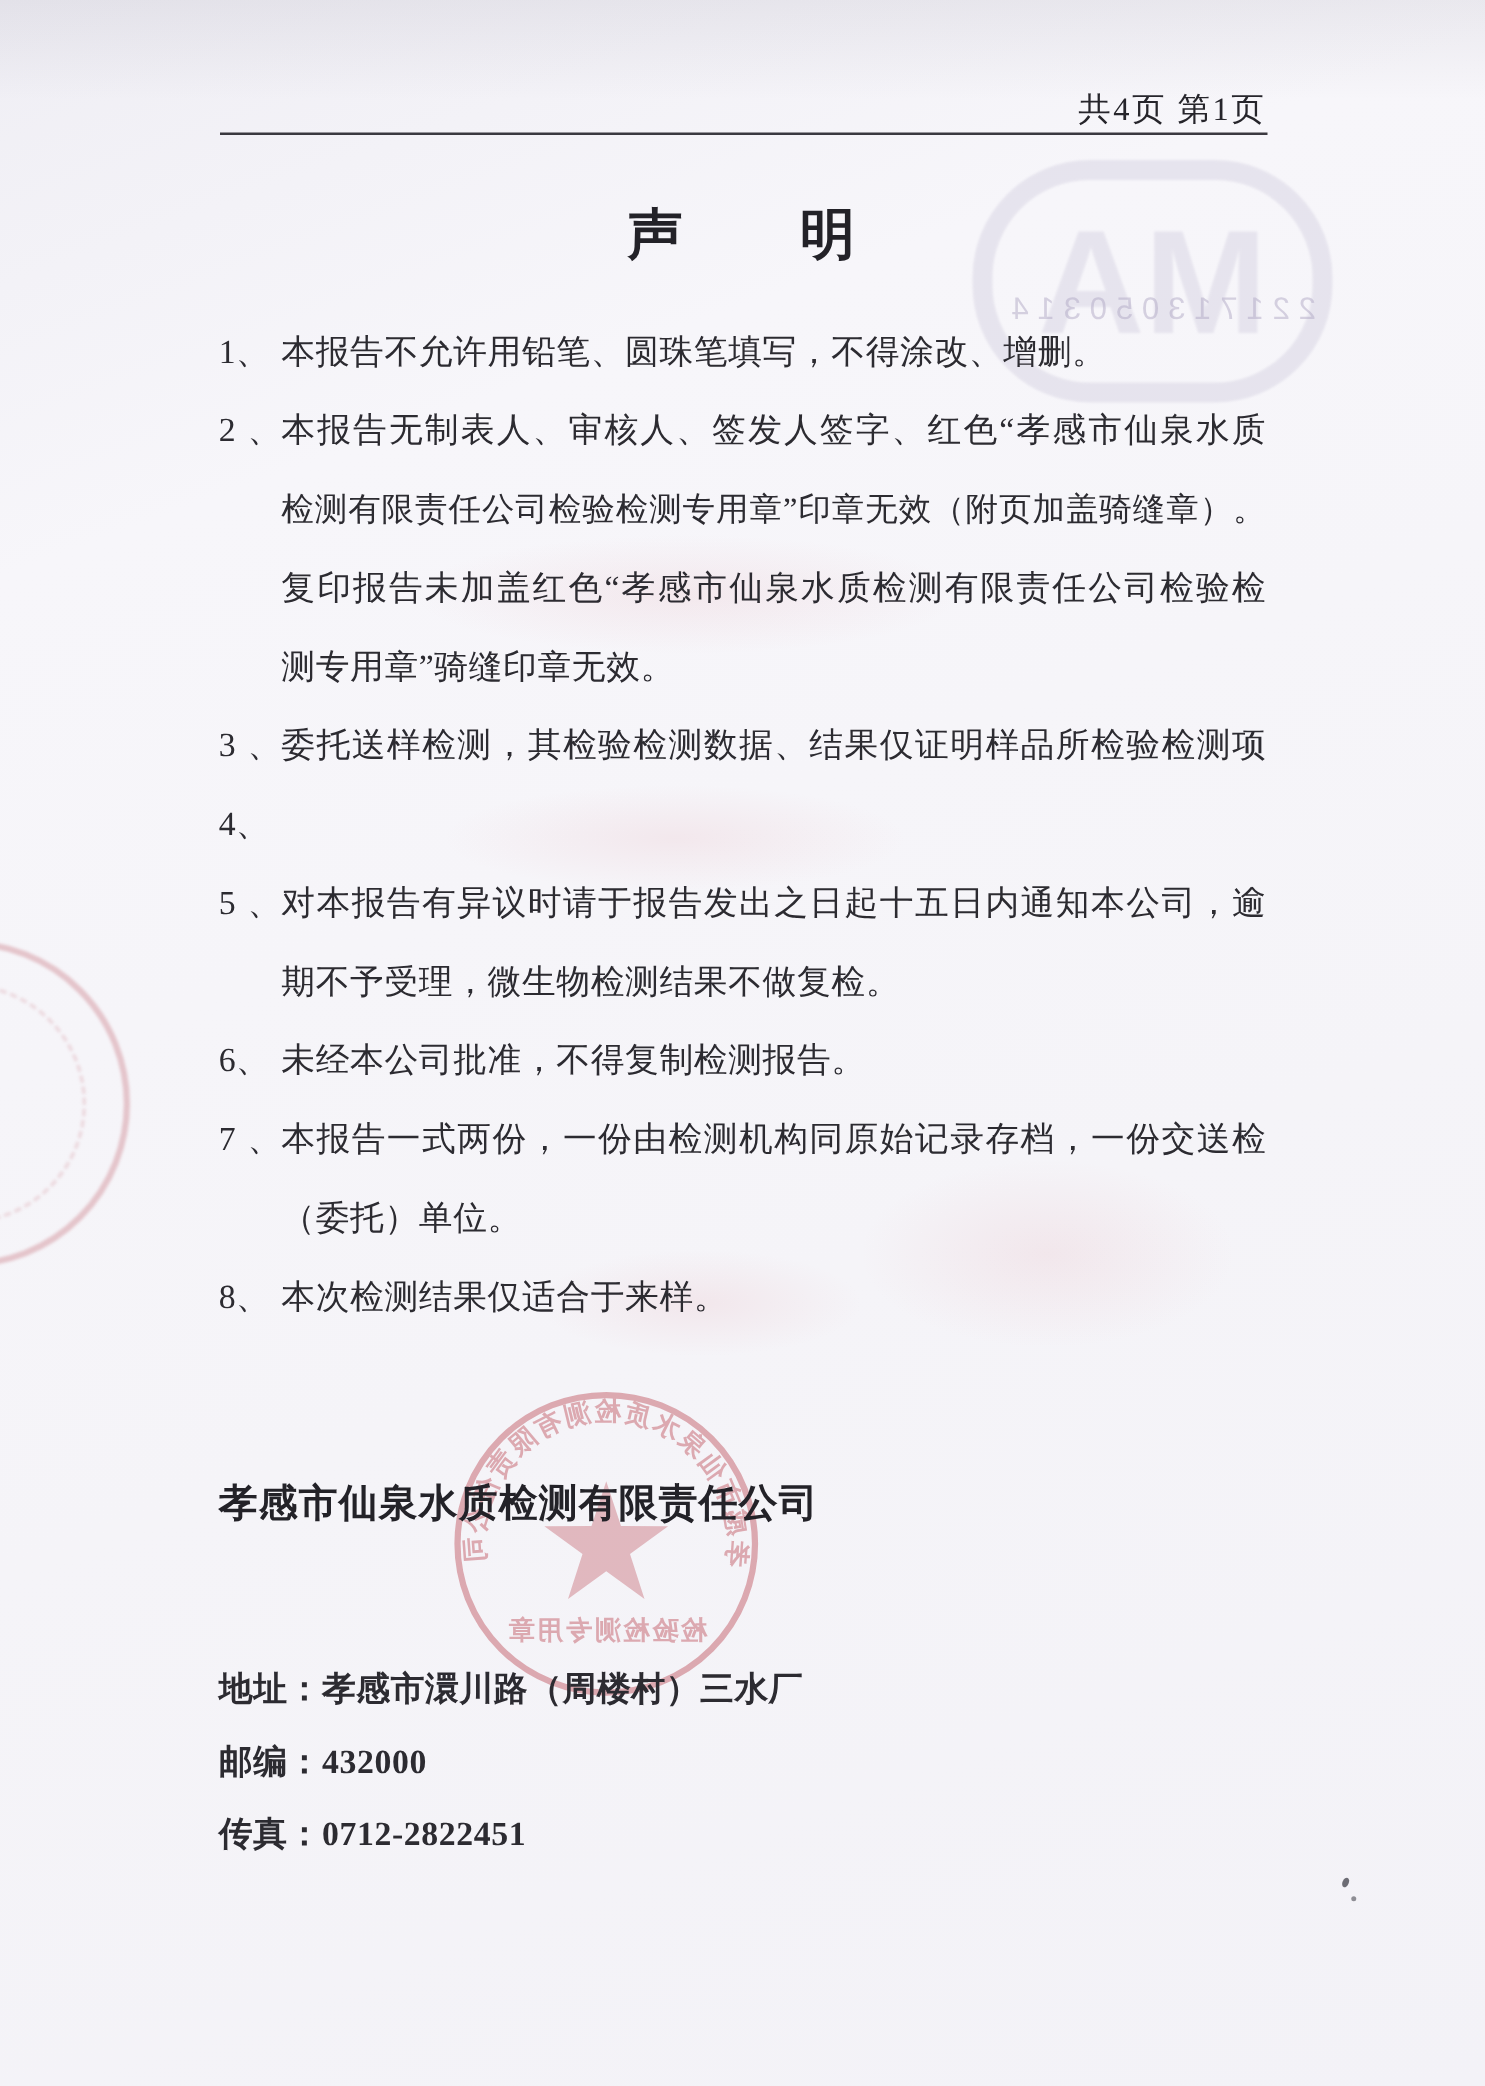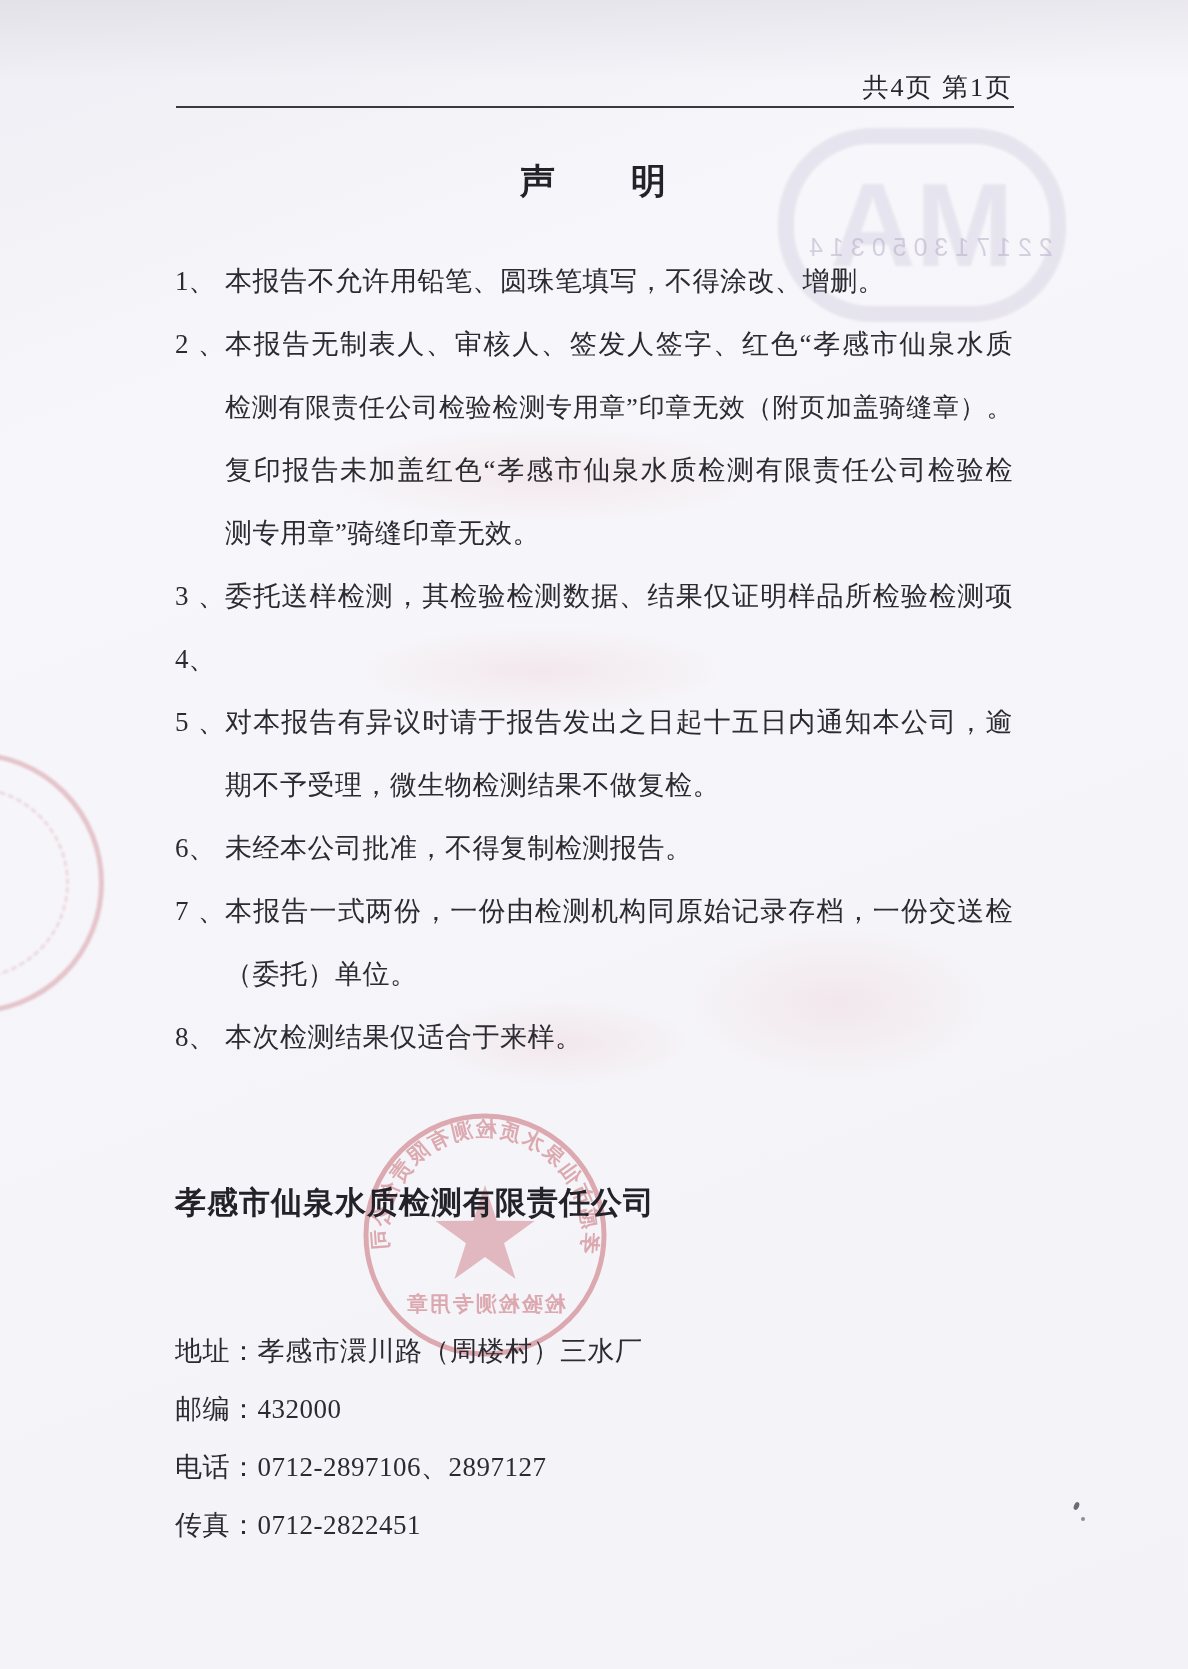--- a/index.html
+++ b/index.html
@@ -22,40 +22,40 @@
     position:absolute;top:70px;right:175px;
     font-size:26px;letter-spacing:2px;color:#26252b;
   }
   .header-rule{
     position:absolute;left:176px;top:106px;width:838px;height:2px;
     background:#26252b;opacity:.9;
   }
   
   .title{
     position:absolute;top:158px;left:0;width:100%;
-    text-align:center;font-size:35px;font-weight:700;letter-spacing:2px;
+    text-align:center;font-size:44px;font-weight:700;letter-spacing:2px;
     font-family:"Liberation Sans","DejaVu Sans",sans-serif;color:#232228;
   }
   
   .statements{position:absolute;left:175px;top:250px;width:838px;}
   .line{
     position:relative;height:63px;line-height:63px;
     padding-left:50px;font-size:27px;letter-spacing:.5px;
     white-space:nowrap;
   }
   .line .num{position:absolute;left:0;top:0;width:50px;letter-spacing:0;}
   .line.fill{white-space:normal;text-align:justify;text-align-last:justify;}
   .line.tight{font-size:26px;}
   
   .company{
     position:absolute;left:175px;top:1182px;
     font-family:"Liberation Sans","DejaVu Sans",sans-serif;
     font-weight:700;font-size:31px;letter-spacing:1px;color:#232228;
   }
-  .contact{position:absolute;left:175px;top:1322px;font-size:27px;}
+  .contact{position:absolute;left:175px;top:1322px;font-size:27px;font-weight:bold;}
   .contact .crow{height:58px;line-height:58px;letter-spacing:.5px;}
   
   .seal{
     position:absolute;left:350px;top:1100px;width:270px;height:270px;
     opacity:.5;filter:blur(.6px);transform:scaleX(-1);
   }
   .seal circle{fill:none;stroke:var(--stamp-color,#c4606b);stroke-width:5px;}
   .seal .star{fill:var(--stamp-color,#c4606b);fill-opacity:.8;}
   .seal text{
     fill:var(--stamp-color,#c4606b);
@@ -181,22 +181,19 @@
   <div class="company">孝感市仙泉水质检测有限责任公司</div>
 
   <div class="contact">
     <div class="crow">
       <span>地址：</span><span>孝感市澴川路（周楼村）三水厂</span>
     </div>
     <div class="crow">
       <span>邮编：</span><span>432000</span>
     </div>
     <div class="crow">
-      <span>电话：</span><span>0712-2897106、2897127</span>
-    </div>
-    <div class="crow">
       <span>传真：</span><span>0712-2822451</span>
     </div>
   </div>
 
   <div class="speck sp1"></div>
   <div class="speck sp2"></div>
 </div>
 
 </body></html>

